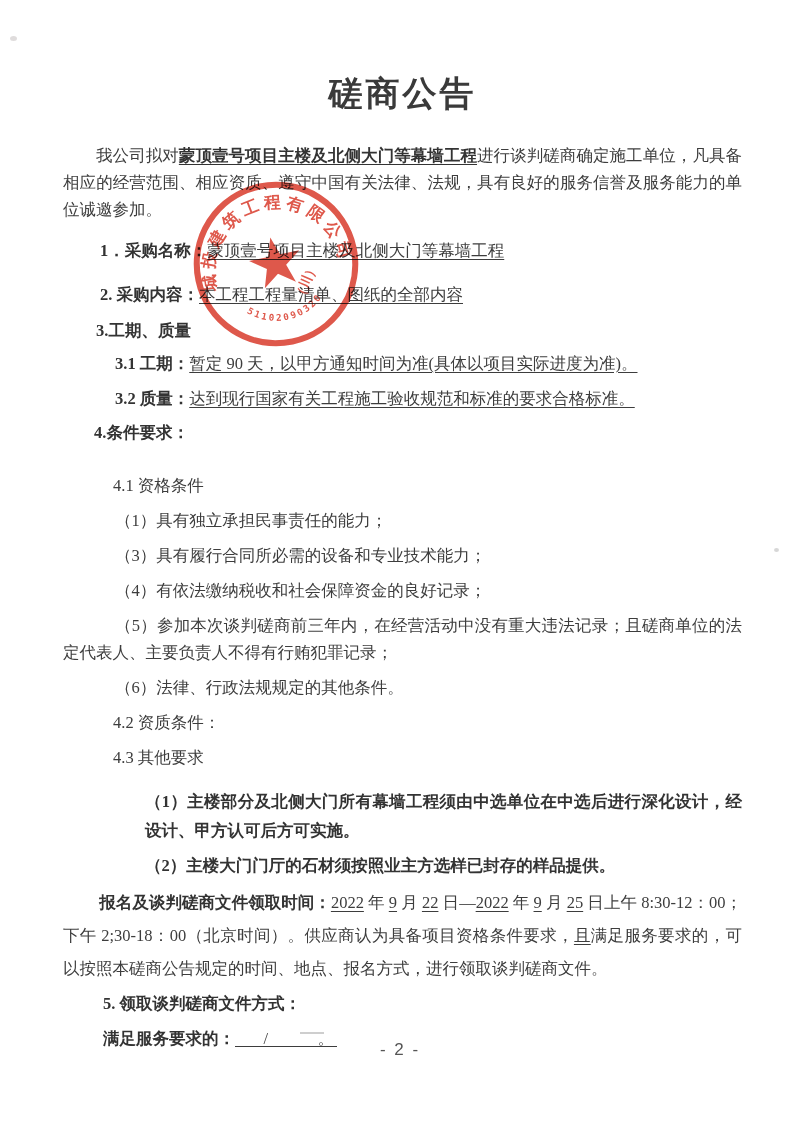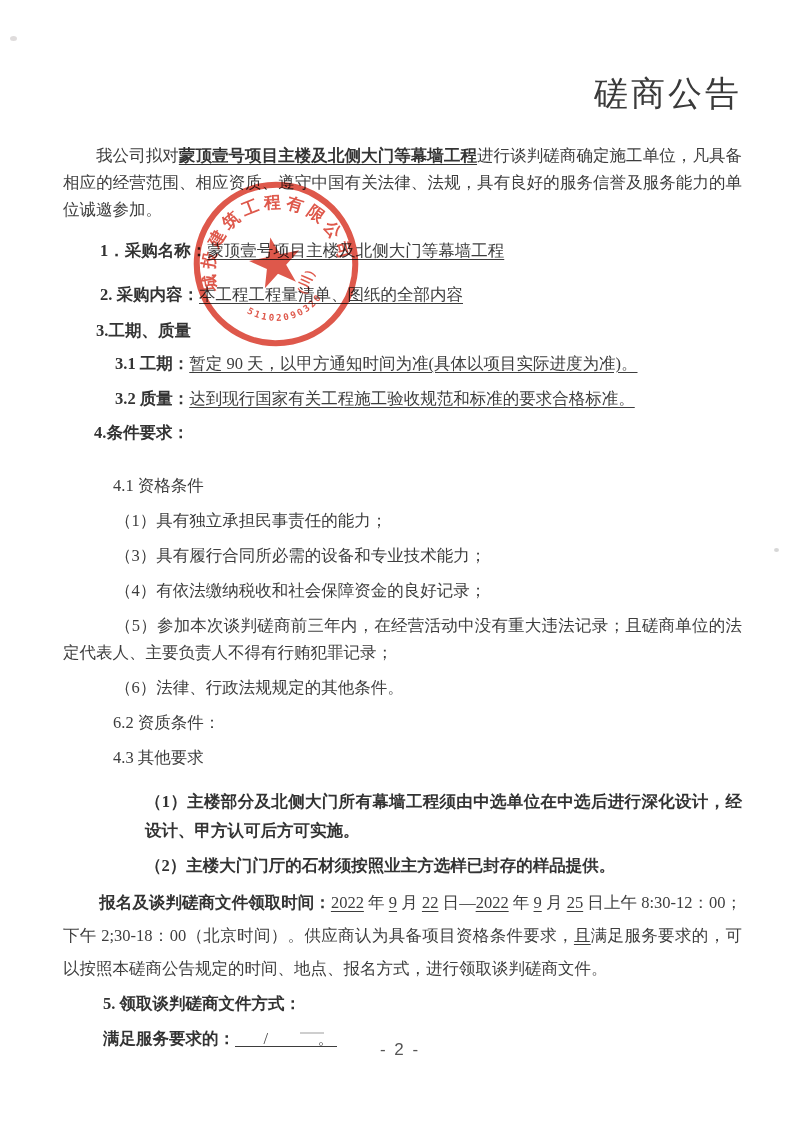--- a/index.html
+++ b/index.html
@@ -10,22 +10,22 @@
     font-family:"Liberation Serif","DejaVu Serif",serif;
     color:#3d3d3d;
     overflow:hidden;
   }
   .doc {
     position:absolute; left:63px; right:58px; top:70px;
     font-size:16.5px; line-height:27px;
     text-align:justify;
   }
   .title {
-    font-size:34px; line-height:48px; font-weight:normal;
-    text-align:right; letter-spacing:3px; color:#3a3a3a;
+    font-size:34px; line-height:48px; font-weight:bold;
+    text-align:center; letter-spacing:3px; color:#3a3a3a;
     margin:0 0 24px 0;
   }
   p { margin:0; }
   .b { font-weight:bold; color:#333; }
   .u { text-decoration:underline; text-underline-offset:3px; }
   .p1 { text-indent:2em; margin-bottom:14px; }
   .it1 { margin-left:37px; margin-bottom:17px; }
   .it2 { margin-left:37px; margin-bottom:9px; }
   .it3 { margin-left:33px; margin-bottom:6px; }
   .it31 { margin-left:52px; margin-bottom:8px; }
@@ -93,21 +93,21 @@
     <p class="it4"><span class="b">4.条件要求：</span></p>
 
     <p class="h41">4.1 资格条件</p>
 
     <p class="pt">（1）具有独立承担民事责任的能力；</p>
     <p class="pt">（3）具有履行合同所必需的设备和专业技术能力；</p>
     <p class="pt">（4）有依法缴纳税收和社会保障资金的良好记录；</p>
     <p class="pt">（5）参加本次谈判磋商前三年内，在经营活动中没有重大违法记录；且磋商单位的法定代表人、主要负责人不得有行贿犯罪记录；</p>
     <p class="pt">（6）法律、行政法规规定的其他条件。</p>
 
-    <p class="h42">6.2 资质条件：</p>
+    <p class="h42">4.2 资质条件：</p>
 
     <p class="h43">4.3 其他要求</p>
     <p class="opt b">（1）主楼部分及北侧大门所有幕墙工程须由中选单位在中选后进行深化设计，经设计、甲方认可后方可实施。</p>
     <p class="opt2 b">（2）主楼大门门厅的石材须按照业主方选样已封存的样品提供。</p>
 
     <p class="signup"><span class="b">报名及谈判磋商文件领取时间：</span><span class="u">2022</span><span> 年 </span><span class="u">9</span><span> 月 </span><span class="u">22</span><span> 日—</span><span class="u">2022</span><span> 年 </span><span class="u">9</span><span> 月 </span><span class="u">25</span><span> 日上午 8:30-12：00；下午 2;30-18：00（北京时间）。供应商认为具备项目资格条件要求，</span><span class="u">且</span><span>满足服务要求的，可以按照本磋商公告规定的时间、地点、报名方式，进行领取谈判磋商文件。</span></p>
 
     <p class="sec5 b">5.  领取谈判磋商文件方式：</p>
 
     <p class="pickup"><span class="b">满足服务要求的：</span><span class="blank">　/　　　。</span></p>

